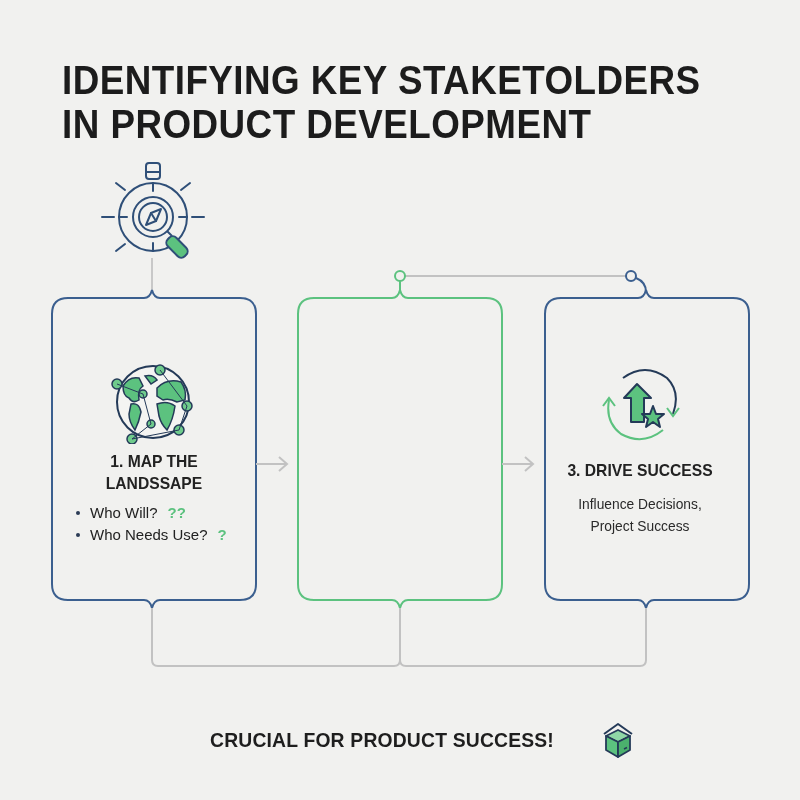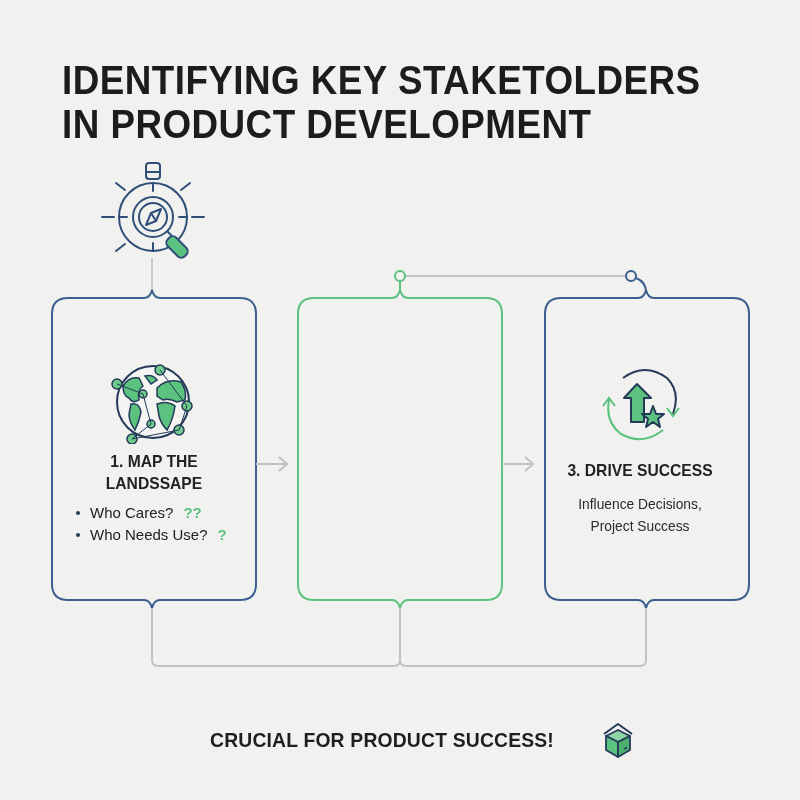--- a/index.html
+++ b/index.html
@@ -148,21 +148,21 @@
         <circle cx="25" cy="79" r="5"></circle>
       </g>
       <polyline points="10,24 36,34 44,64 25,79 72,70 80,46 53,10" fill="none" stroke="#243a58" stroke-width="1"></polyline>
     </svg>
     <div class="card-title">
       <div>1. MAP THE</div>
       <div>LANDSSAPE</div>
     </div>
     <ul class="bullets">
       <li>
-        <span>Who Cares?</span>
+        <span>Who Will?</span>
         <span class="q">??</span>
       </li>
       <li>
         <span>Who Needs Use?</span>
         <span class="q">?</span>
       </li>
     </ul>
   </div>
 
 

